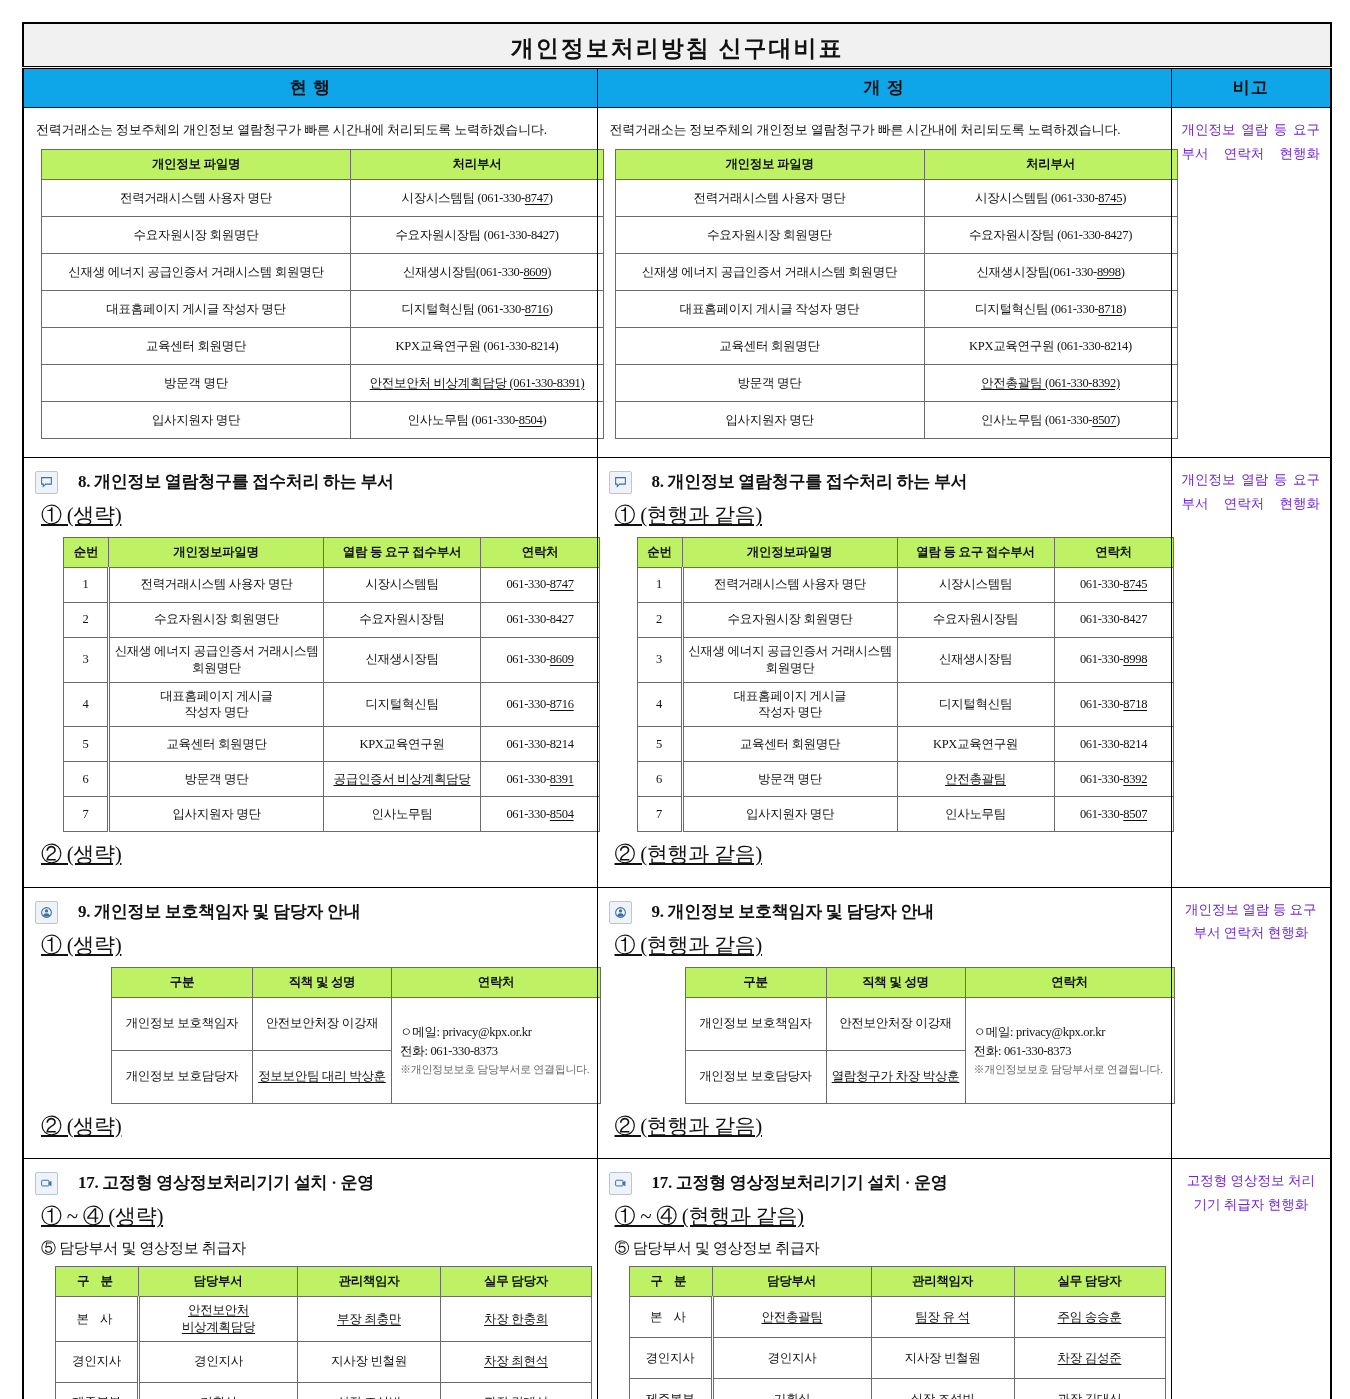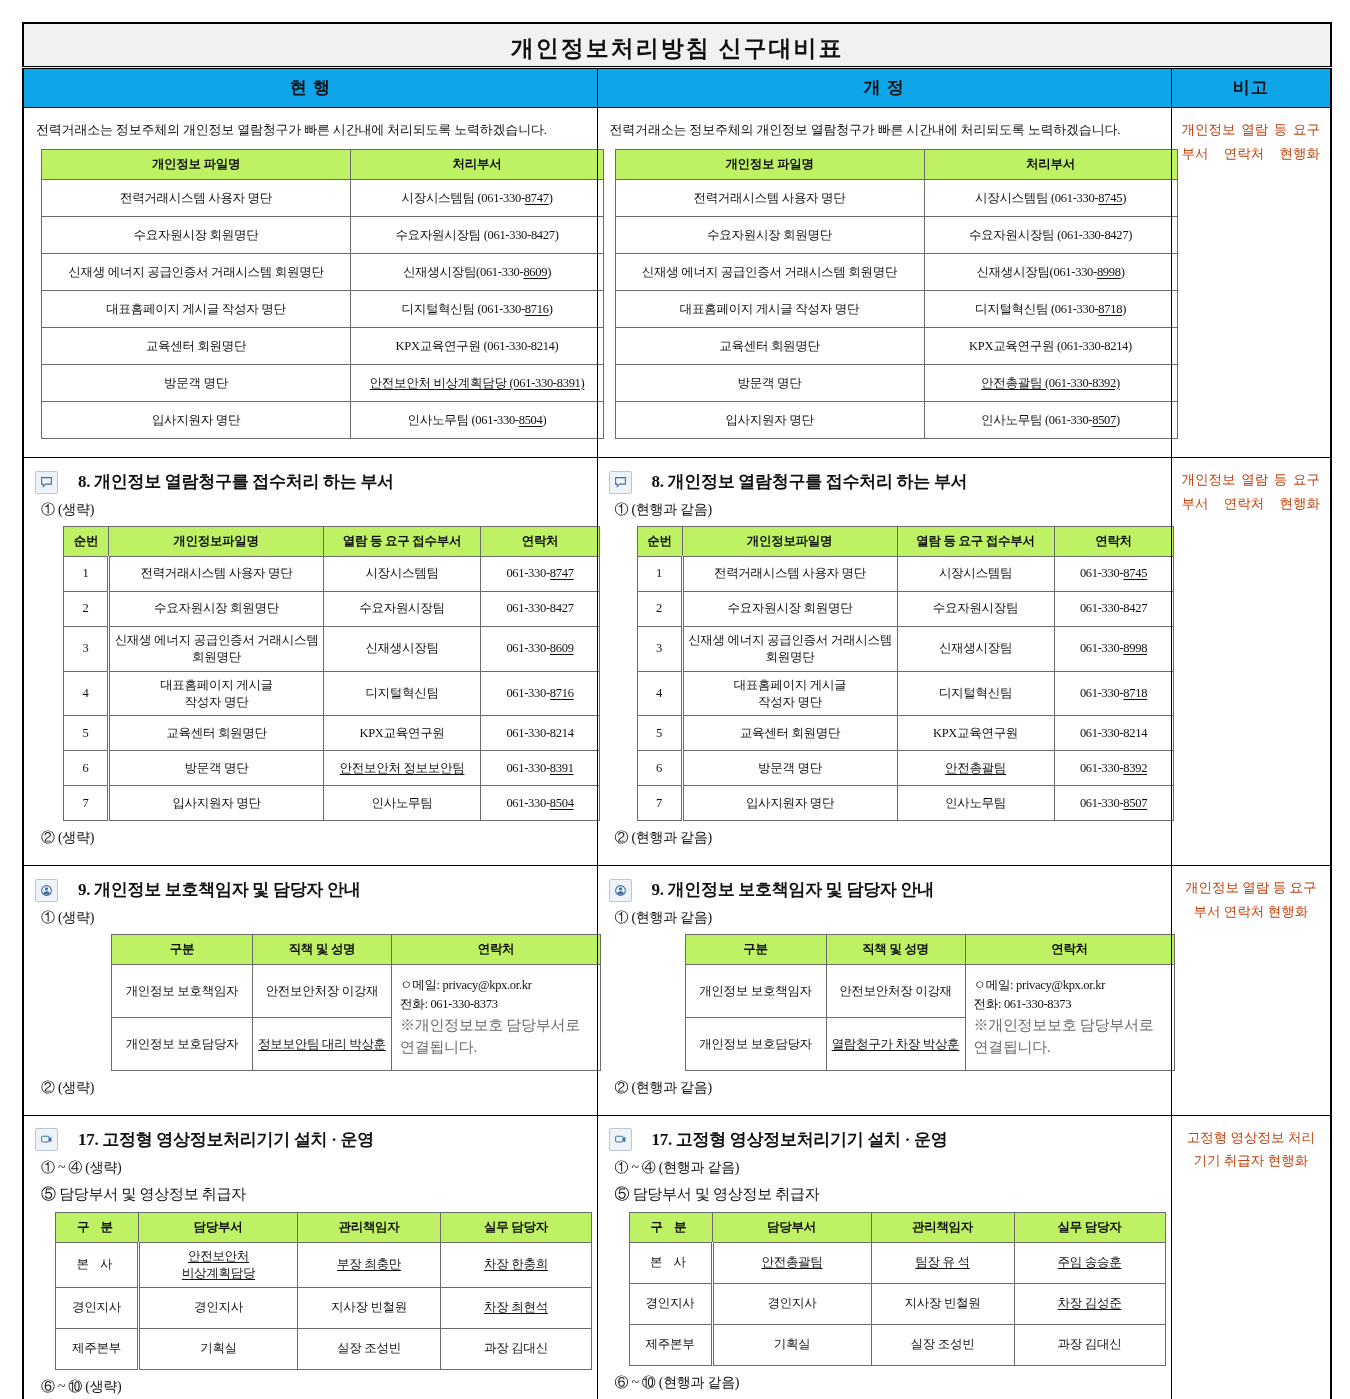--- a/index.html
+++ b/index.html
@@ -59,21 +59,21 @@
   
   td.side {
     padding: 10px 11px 12px 11px;
     font-size: 13.5px;
     line-height: 1.55;
   }
   td.remark {
     padding: 10px 10px;
     font-size: 13.5px;
     line-height: 1.75;
-    color: #c2410c;
+    color: #6d28d9;
     vertical-align: middle;
   }
   td.remark.justify  { text-align: justify; text-align-last: justify; }
   td.remark.centered { text-align: center; }
 
   .intro-line {
     font-size: 13px;
     margin: 2px 0 9px 1px;
     white-space: nowrap;
     letter-spacing: -0.2px;
@@ -100,23 +100,24 @@
     line-height: 1;
     color: #2f5b93;
   }
   .sec-icon svg { display: block; }
   .sec-title {
     font-size: 17px;
     font-weight: bold;
     letter-spacing: -0.3px;
   }
   .clause {
-    font-size: 14px;
+    font-size: 21px;
     margin: 4px 0 4px 6px;
     letter-spacing: -0.3px;
+    text-decoration: underline;
   }
   .clause-sub {
     font-size: 15px;
     margin: 4px 0 6px 6px;
     letter-spacing: -0.3px;
   }
   .u { text-decoration: underline; text-underline-offset: 2px; }
 
   
   table.inner {
@@ -160,21 +161,21 @@
   table.t3 { width: 468px; margin-left: 76px; }
   table.t3 th:nth-child(1), table.t3 td:nth-child(1) { width: 134px; }
   table.t3 th:nth-child(2), table.t3 td:nth-child(2) { width: 132px; }
   table.t3 th:nth-child(3), table.t3 td:nth-child(3) { width: 202px; }
   table.t3 td.contact {
     text-align: left;
     padding: 6px 8px;
     line-height: 1.5;
   }
   table.t3 td.contact .note {
-    font-size: 15px;
+    font-size: 11px;
     color: #6a6a6a;
   }
   table.t3 td.rowcell { height: 42px; }
 
   
   table.t4 { width: 508px; margin-left: 20px; padding-left: 36px; }
   table.t4 th:nth-child(1), table.t4 td:nth-child(1) { width: 76px; }
   table.t4 th:nth-child(2), table.t4 td:nth-child(2) { width: 152px; }
   table.t4 th:nth-child(3), table.t4 td:nth-child(3) { width: 136px; }
   table.t4 th:nth-child(4), table.t4 td:nth-child(4) { width: 144px; }
@@ -332,21 +333,21 @@
           </tr>
           <tr>
             <td>5</td>
             <td class="dbl-l">교육센터 회원명단</td>
             <td>KPX교육연구원</td>
             <td>061-330-8214</td>
           </tr>
           <tr>
             <td>6</td>
             <td class="dbl-l">방문객 명단</td>
-            <td><span class="u">안전보안처 정보보안팀</span></td>
+            <td><span class="u">공급인증서 비상계획담당</span></td>
             <td>061-330-<span class="u">8391</span></td>
           </tr>
           <tr>
             <td>7</td>
             <td class="dbl-l">입사지원자 명단</td>
             <td>인사노무팀</td>
             <td>061-330-<span class="u">8504</span></td>
           </tr>
         </tbody>
             </table>

